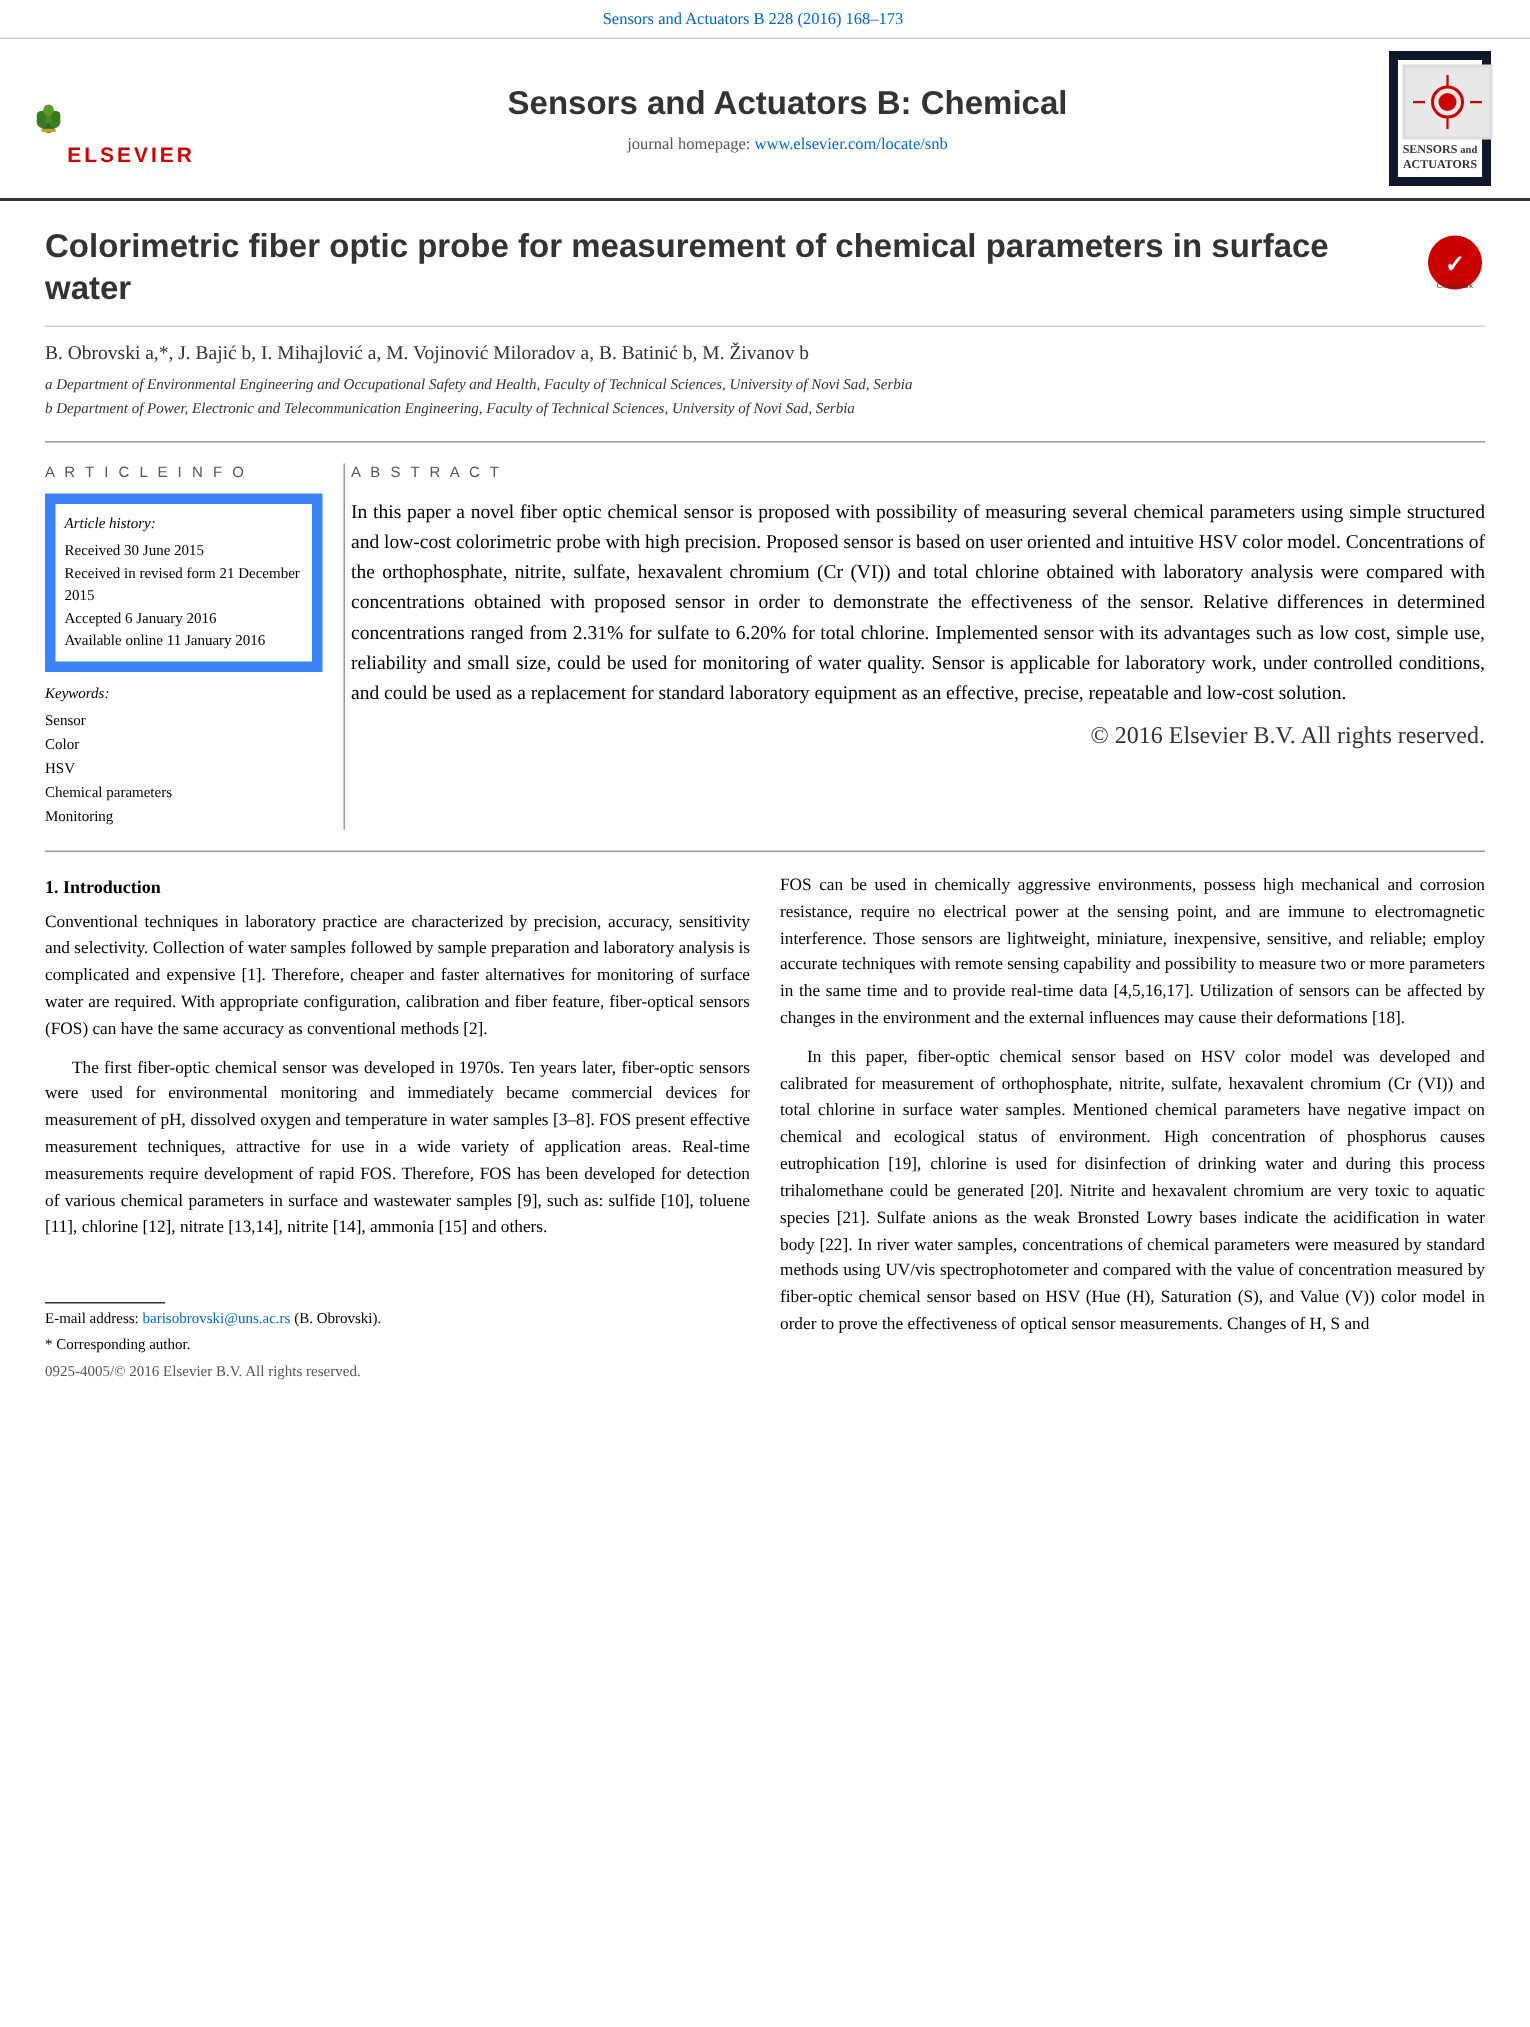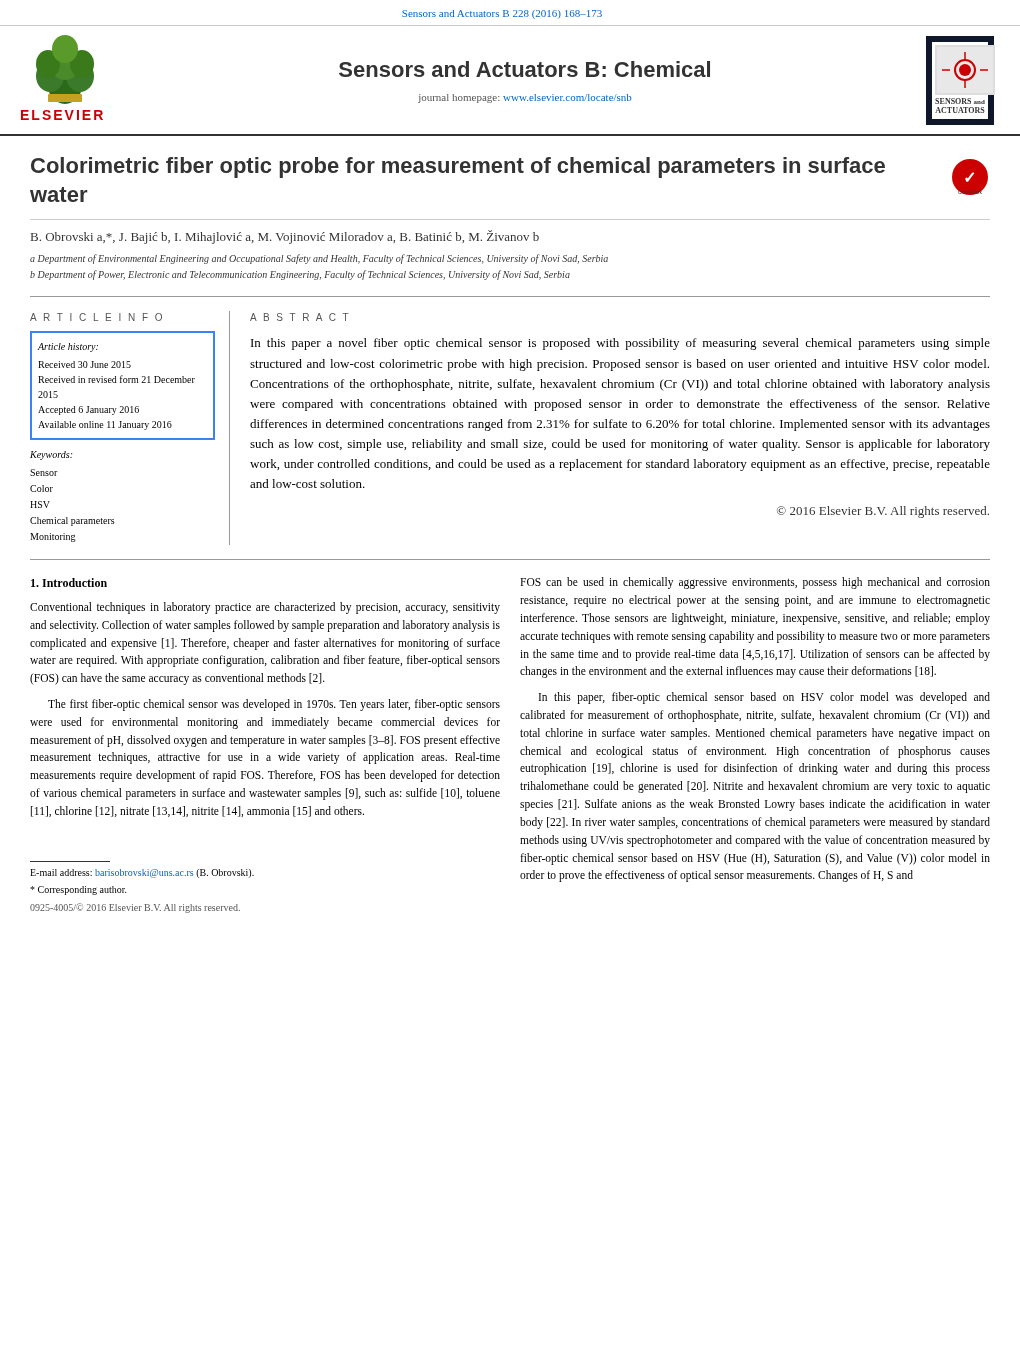--- a/index.html
+++ b/index.html
@@ -25,22 +25,22 @@
     .journal-header {
       display: flex;
       align-items: center;
       padding: 8px 20px;
       border-bottom: 2px solid #333;
     }
     .elsevier-logo {
       width: 110px;
       flex-shrink: 0;
       display: flex;
-      flex-direction: column;
-      align-items: flex-start;
+      flex-direction: row;
+      align-items: flex-end;
     }
     .elsevier-label {
       font-size: 14px;
       font-weight: bold;
       color: #cc0000;
       letter-spacing: 2px;
       margin-top: 2px;
       font-family: Arial, sans-serif;
     }
     .journal-title-center {
@@ -142,41 +142,41 @@
     .affiliation {
       font-size: 10px;
       font-style: italic;
       color: #333;
       margin-bottom: 2px;
     }
 
     
     .info-abstract {
       display: flex;
-      gap: 20px;
+      gap: 4px;
       padding: 14px 0;
       border-top: 1px solid #999;
       border-bottom: 1px solid #999;
       margin-top: 8px;
     }
     .article-info {
       width: 200px;
       flex-shrink: 0;
       border-right: 1px solid #999;
       padding-right: 14px;
     }
     .info-section-title {
       font-size: 10px;
       letter-spacing: 2px;
       font-family: Arial, sans-serif;
       color: #555;
       margin-bottom: 6px;
     }
     .info-subsection {
-      border: 2px solid #3b82f6;
+      border: 7px solid #3b82f6;
       padding: 6px;
       margin-bottom: 8px;
       font-size: 10px;
       line-height: 1.5;
     }
     .info-subsection-title {
       font-size: 10px;
       font-style: italic;
       margin-bottom: 3px;
     }
@@ -204,21 +204,21 @@
       color: #555;
       margin-bottom: 8px;
     }
     .abstract-text {
       font-size: 13px;
       line-height: 1.55;
       text-align: justify;
     }
     .abstract-copyright {
       text-align: right;
-      font-size: 13px;
+      font-size: 16px;
       margin-top: 8px;
       color: #333;
     }
 
     
     .body-columns {
       display: flex;
       gap: 20px;
       padding: 14px 0;
     }

